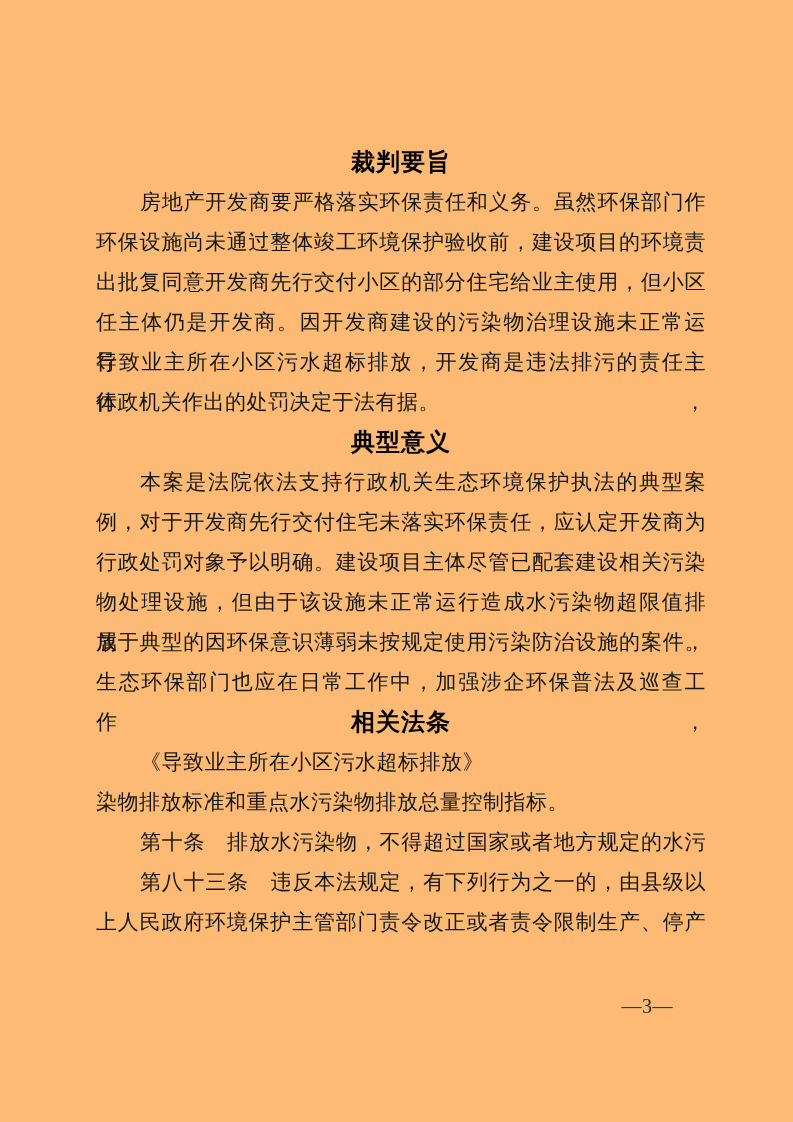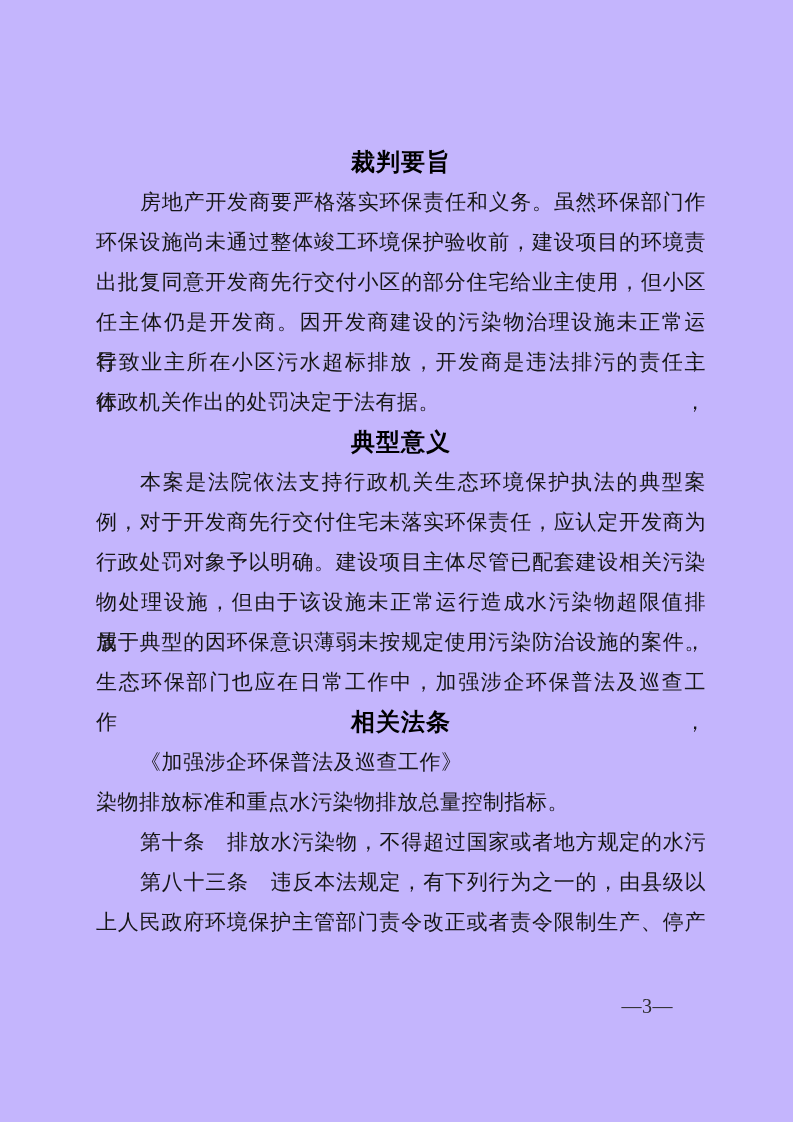--- a/index.html
+++ b/index.html
@@ -11,21 +11,21 @@
     width: 793px;
     height: 1122px;
     position: relative;
     overflow: hidden;
     font-family: "Liberation Serif", "DejaVu Serif", serif;
     color: #161616;
   }
   .page {
     position: absolute;
     inset: 0;
-    background: #c4b5fd;
+    background: #fdba74;
   }
   .content {
     position: absolute;
     left: 96px;
     top: 142px;
     width: 610px;
   }
   .sec-heading {
     margin: 0;
     height: 40px;
@@ -81,21 +81,21 @@
 
     <div class="line just indent">本案是法院依法支持行政机关生态环境保护执法的典型案</div>
     <div class="line just">例，对于开发商先行交付住宅未落实环保责任，应认定开发商为</div>
     <div class="line just">行政处罚对象予以明确。建设项目主体尽管已配套建设相关污染</div>
     <div class="line just">物处理设施，但由于该设施未正常运行造成水污染物超限值排放，</div>
     <div class="line just">属于典型的因环保意识薄弱未按规定使用污染防治设施的案件。</div>
     <div class="line just">生态环保部门也应在日常工作中，加强涉企环保普法及巡查工作，</div>
 
     <h2 class="sec-heading">相关法条</h2>
 
-    <div class="line indent">《加强涉企环保普法及巡查工作》</div>
+    <div class="line indent">《导致业主所在小区污水超标排放》</div>
 
     <div class="line">染物排放标准和重点水污染物排放总量控制指标。</div>
     <div class="line just indent">第十条　排放水污染物，不得超过国家或者地方规定的水污</div>
 
     <div class="line just indent">第八十三条　违反本法规定，有下列行为之一的，由县级以</div>
     <div class="line just">上人民政府环境保护主管部门责令改正或者责令限制生产、停产</div>
 
   </div>
 
   <div class="page-number">—3—</div>

